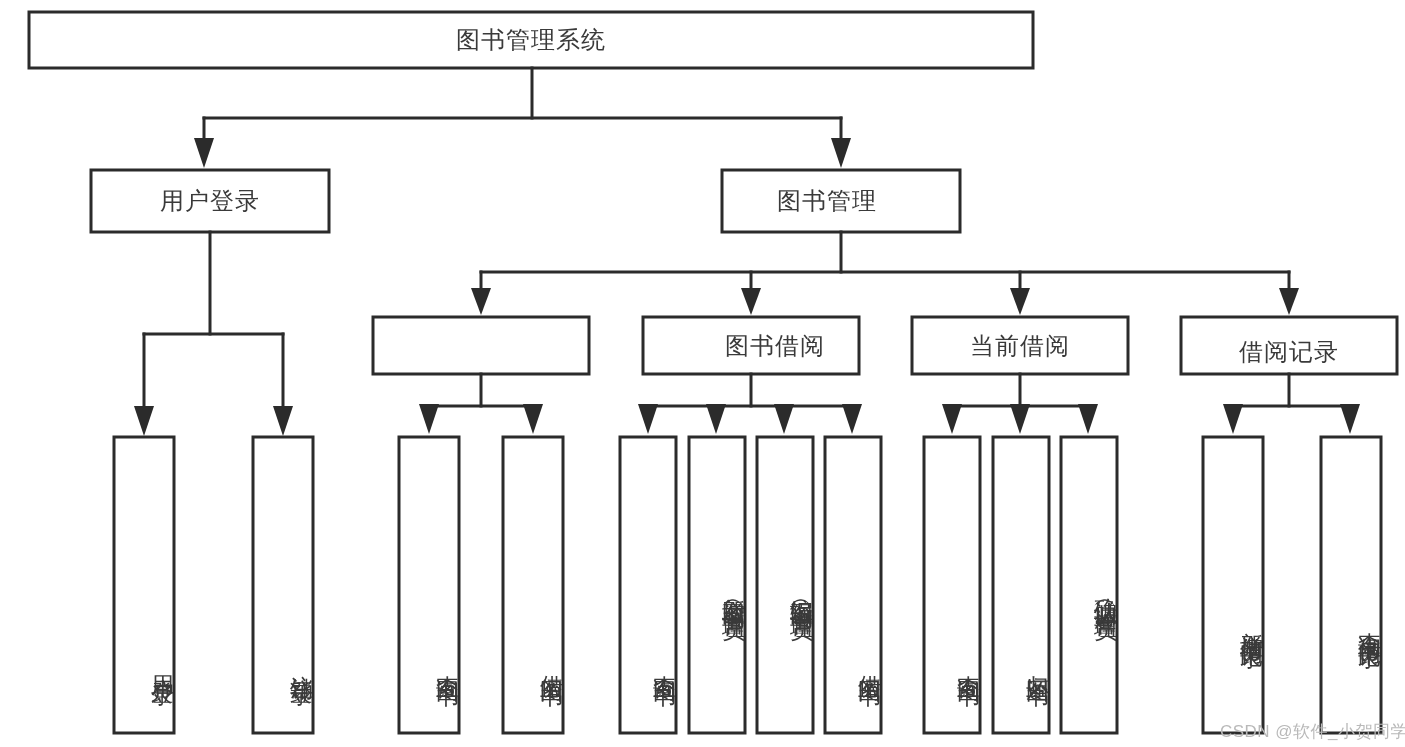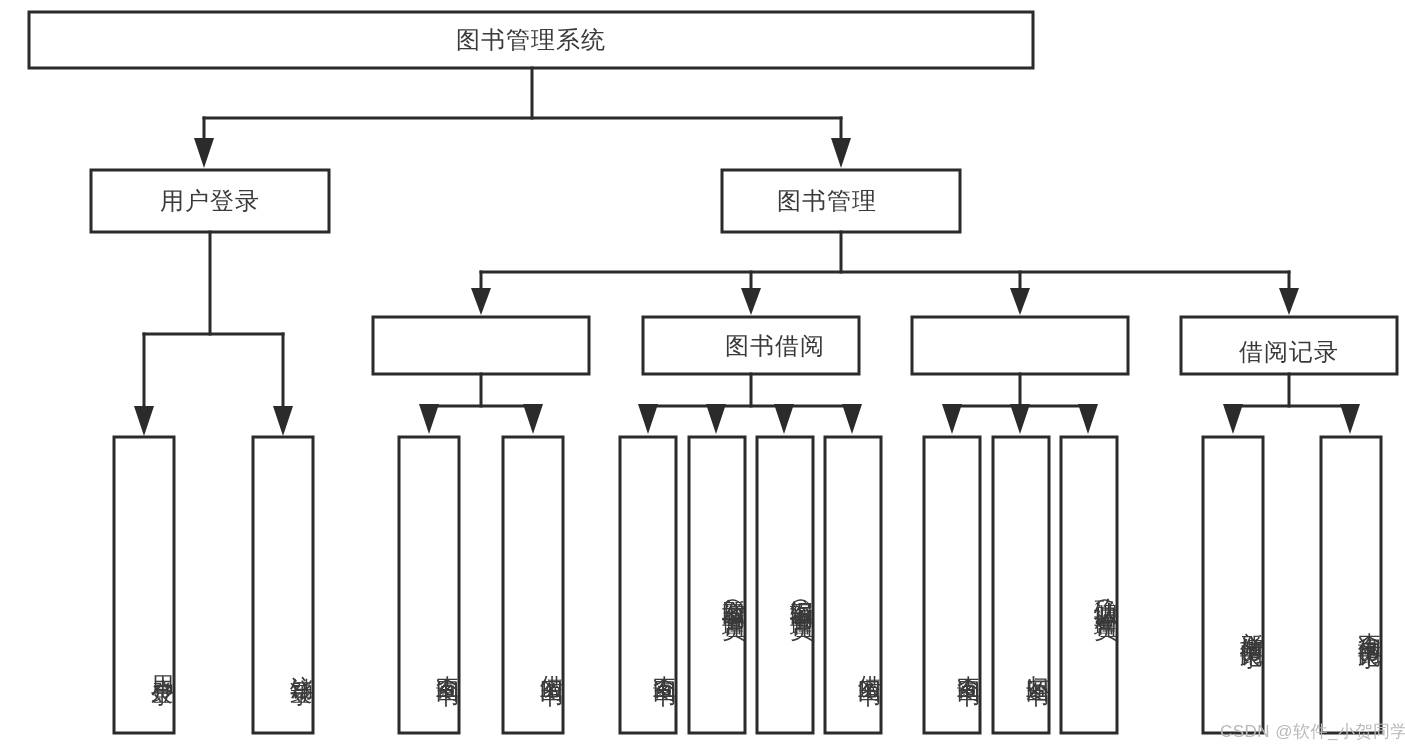--- a/index.html
+++ b/index.html
@@ -122,20 +122,21 @@
     <rect class="box-rect" x="1192" y="437" width="60" height="296"></rect>
     <rect class="box-rect" x="1310" y="437" width="60" height="296"></rect>
   </svg>
 
   <div class="hlabel-wrap" style="left:18px;top:12px;width:1004px;height:56px;">图书管理系统</div>
 
   <div class="hlabel-wrap" style="left:80px;top:170px;width:238px;height:62px;">用户登录</div>
   <div class="hlabel-wrap" style="left:711px;top:170px;width:210px;height:62px;">图书管理</div>
 
   <div class="hlabel-wrap" style="left:632px;top:317px;width:216px;height:57px;margin-left:24px;">图书借阅</div>
+  <div class="hlabel-wrap" style="left:901px;top:317px;width:216px;height:57px;">当前借阅</div>
   <div class="hlabel-wrap" style="left:1170px;top:317px;width:216px;height:69px;">借阅记录</div>
 
   <div class="vlabel-wrap" style="left:103px;top:437px;width:60px;height:296px;padding-top:78px;">用户登录</div>
   <div class="vlabel-wrap" style="left:242px;top:437px;width:60px;height:296px;padding-top:78px;">注销登录</div>
 
   <div class="vlabel-wrap" style="left:388px;top:437px;width:60px;height:296px;padding-top:78px;">查询图书</div>
   <div class="vlabel-wrap" style="left:492px;top:437px;width:60px;height:296px;padding-top:78px;">借阅图书</div>
 
   <div class="vlabel-wrap" style="left:609px;top:437px;width:56px;height:296px;padding-top:78px;">查询图书</div>
   <div class="vlabel-wrap" style="left:678px;top:437px;width:56px;height:296px;padding-top:8px;">新增图书（管理员）</div>

